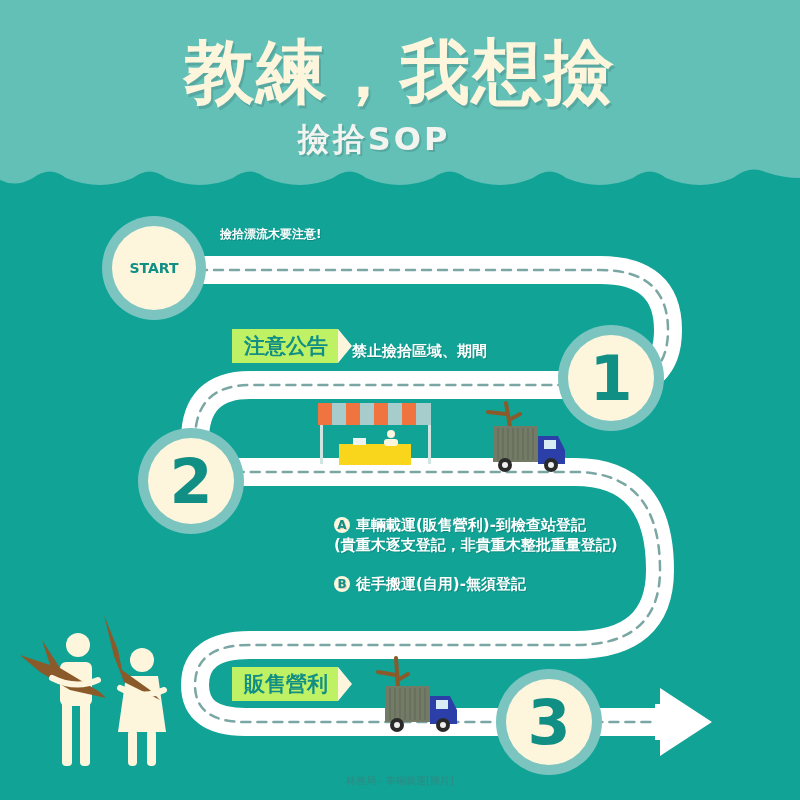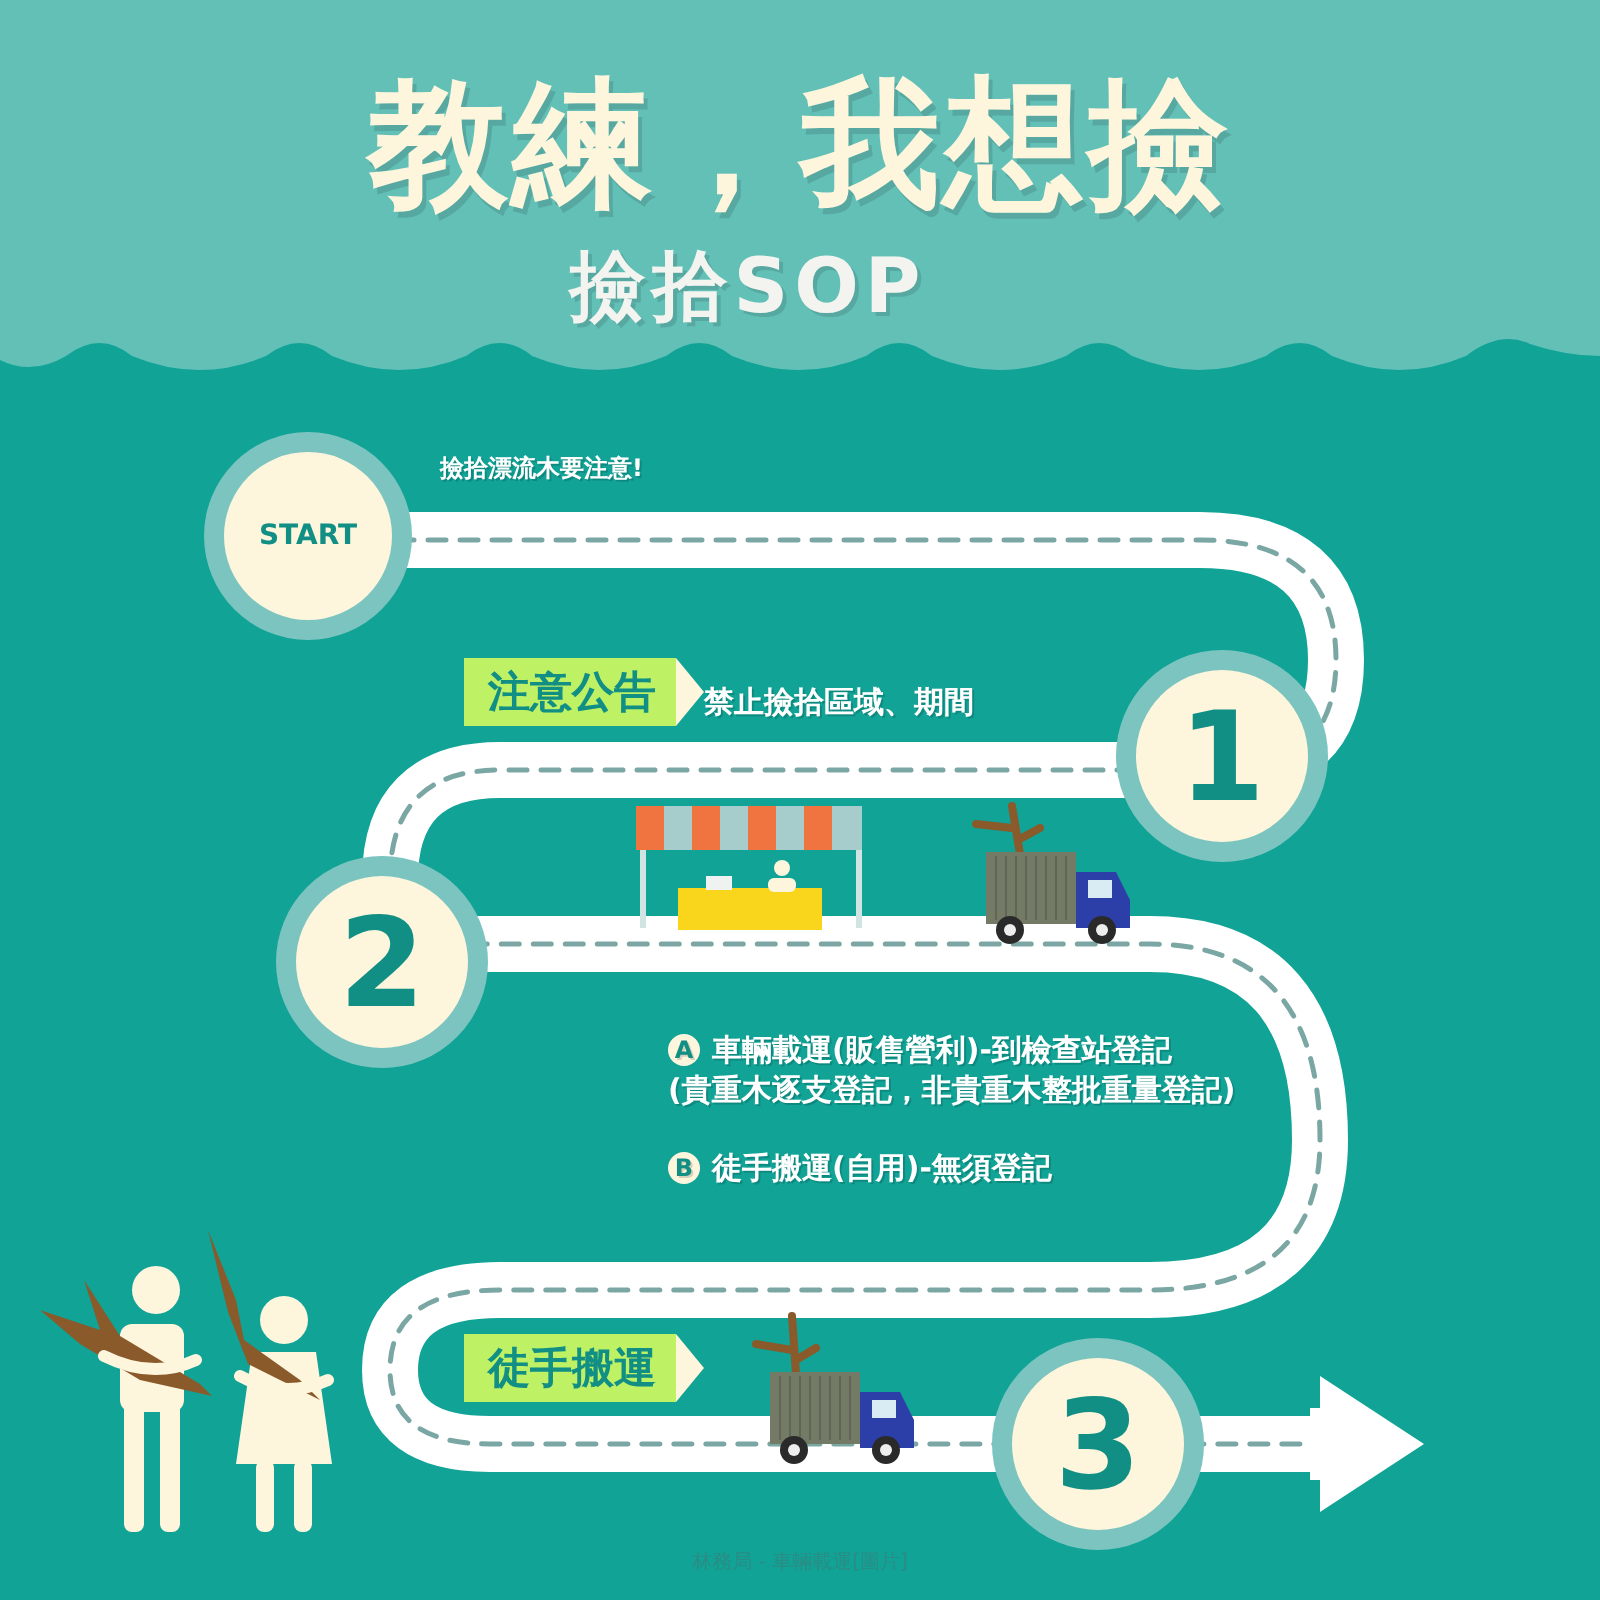--- a/index.html
+++ b/index.html
@@ -1,19 +1,19 @@
 <!DOCTYPE html>
 <html><head>
 <meta charset="utf-8">
 <style>
   html, body { margin:0; padding:0; }
   body { width:800px; height:800px; overflow:hidden; background:#0fa195; font-family:"DejaVu Sans","Liberation Sans",sans-serif; }
   .canvas { position:relative; width:800px; height:800px; background:#10a396; }
   .title { position:absolute; left:0; top:26px; width:800px; text-align:center; font-size:70px; font-weight:bold; color:#fdf6dd; letter-spacing:2px; text-shadow:2px 3px 0 rgba(0,0,0,0.12); }
-  .subtitle { position:absolute; left:0; top:118px; width:748px; text-align:center; font-size:38px; font-weight:bold; color:#f3f4f0; letter-spacing:3px; text-shadow:2px 2px 0 rgba(0,0,0,0.12); }
+  .subtitle { position:absolute; left:0; top:118px; width:748px; text-align:center; font-size:32px; font-weight:bold; color:#f3f4f0; letter-spacing:3px; text-shadow:2px 2px 0 rgba(0,0,0,0.12); }
   svg.bg { position:absolute; left:0; top:0; }
   .label { position:absolute; color:#fff; font-weight:bold; text-shadow:1px 1px 0 rgba(0,0,0,0.15); white-space:nowrap; }
   .tag { position:absolute; height:34px; background:#bef264; color:#128f85; font-weight:bold; font-size:21px; line-height:34px; padding:0 10px 0 12px; }
   .tag::after { content:""; position:absolute; right:-14px; top:0; border-top:17px solid transparent; border-bottom:17px solid transparent; border-left:14px solid #fdf6dd; }
   .badge { display:inline-block; width:16px; height:16px; border-radius:50%; background:#fdf6dd; color:#128f85; font-size:12px; line-height:16px; text-align:center; margin-right:6px; vertical-align:1px; }
   .circle { position:absolute; border-radius:50%; background:#fdf6dd; box-shadow:0 0 0 10px #7cc4c0; display:flex; align-items:center; justify-content:center; color:#128f85; font-weight:bold; }
   .footer { position:absolute; left:0; top:774px; width:800px; text-align:center; font-size:10px; color:#2c8c84; }
 </style>
 </head>
 <body>
@@ -128,19 +128,19 @@
     <span>2</span>
   </div>
   <div class="label" style="left:334px;top:515px;font-size:15px;line-height:20px;">
     <span class="badge">A</span><span>車輛載運(販售營利)-到檢查站登記</span><br>
     <span>(貴重木逐支登記，非貴重木整批重量登記)</span>
   </div>
   <div class="label" style="left:334px;top:575px;font-size:15px;">
     <span class="badge">B</span><span>徒手搬運(自用)-無須登記</span>
   </div>
 
-  <div class="tag" style="left:232px;top:667px;">徒手搬運</div>
+  <div class="tag" style="left:232px;top:667px;">販售營利</div>
   <div class="circle" style="left:506px;top:679px;width:86px;height:86px;font-size:62px;">
     <span>3</span>
   </div>
 
   <div class="footer">林務局 - 車輛載運[圖片]</div>
 </div>
 
 </body></html>

